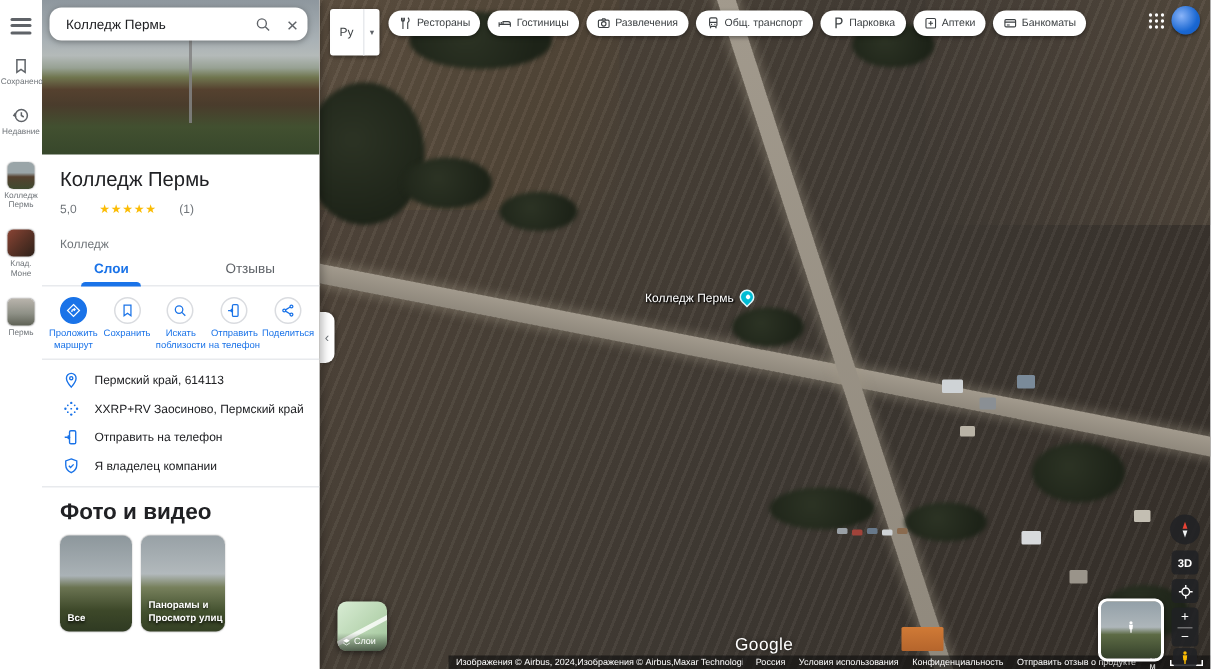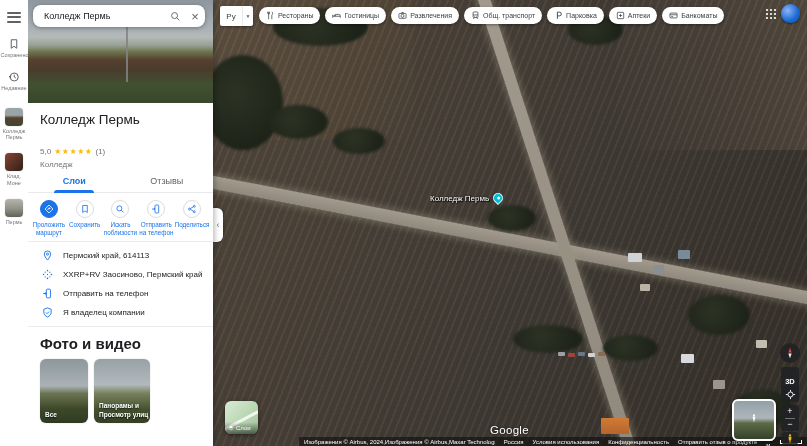--- a/index.html
+++ b/index.html
@@ -24,23 +24,23 @@
   .rt3 { background:linear-gradient(180deg,#b9b4ac 0%,#8f9187 55%,#5f6256 100%); }
 
   
   #panel { position:absolute; left:28px; top:0; width:185px; height:446px; background:#fff;
            z-index:50; box-shadow:2px 0 5px rgba(0,0,0,.25); overflow:hidden; }
   .photo-header { height:103px; position:relative; cursor:pointer;
     background:linear-gradient(180deg,#8e979e 0%,#a9b1b5 26%,#b4bab9 36%,#97a193 44%,#70764f 50%,#55412f 58%,#4a3c2c 68%,#425030 82%,#37472b 100%); }
   .photo-header .pole { position:absolute; left:53%; top:8%; width:2px; height:72%; background:rgba(130,130,130,.85); }
   .title-block { padding:9px 12px 0; }
   .place-title { margin:0; font-size:13.5px; font-weight:400; color:#202124; }
-  .rating-row { margin-top:20px; display:flex; align-items:center; gap:3px; font-size:8px; color:#70757a; }
+  .rating-row { margin-top:8px; display:flex; align-items:center; gap:15px; font-size:8px; color:#70757a; }
   .stars { color:#fbbc04; font-size:8px; letter-spacing:.5px; }
-  .category { margin-top:4px; font-size:8px; color:#70757a; }
+  .category { margin-top:14px; font-size:8px; color:#70757a; }
   .tabs { display:flex; margin-top:7px; border-bottom:1px solid #e8eaed; }
   .tab { flex:1; text-align:center; font-size:9px; padding-bottom:6px; color:#5f6368; cursor:pointer; position:relative; }
   .tab.active { color:#1a73e8; font-weight:bold; }
   .tab.active::after { content:""; position:absolute; left:50%; transform:translateX(-50%);
     bottom:-1px; width:40px; height:3px; background:#1a73e8; border-radius:3px 3px 0 0; }
   .actions { display:flex; padding:7px 3px 5px; }
   .action { flex:1; display:flex; flex-direction:column; align-items:center; gap:3px; cursor:pointer; }
   .action .circ { width:18px; height:18px; border-radius:50%; border:1px solid #dadce0; background:#fff;
     display:flex; align-items:center; justify-content:center; }
   .action.primary .circ { background:#1a73e8; border-color:#1a73e8; }
@@ -84,21 +84,21 @@
   .veh { position:absolute; width:7px; height:4px; border-radius:1px; }
 
   .poi { position:absolute; left:217px; top:193px; display:flex; align-items:center; gap:4px; z-index:20; cursor:pointer; }
   .poi-text { color:#fff; font-size:8px; text-shadow:0 0 2px #000, 1px 1px 1px #000; }
   .pin { width:10px; height:10px; background:#00bcd4; border:1px solid #e0f7fa;
     border-radius:50% 50% 50% 0; transform:rotate(-45deg); position:relative; }
   .pin::after { content:""; position:absolute; left:2.5px; top:2.5px; width:3px; height:3px; border-radius:50%; background:#fff; }
 
   
   #chipsbar { position:absolute; left:7px; top:6px; display:flex; align-items:flex-start; gap:6px; z-index:30; }
-  .lang-btn { display:flex; background:#fff; border-radius:2px; box-shadow:0 1px 3px rgba(0,0,0,.4); height:20px; cursor:pointer; }
+  .lang-btn { display:flex; background:#fff; border-radius:2px; box-shadow:0 1px 3px rgba(0,0,0,.4); height:31px; cursor:pointer; }
   .lang-main { width:22px; display:flex; align-items:center; justify-content:center; font-size:8px; color:#3c4043; }
   .lang-caret { width:11px; display:flex; align-items:center; justify-content:center;
     border-left:1px solid #e8eaed; font-size:5px; color:#5f6368; }
   .chips { display:flex; gap:5px; margin-top:1px; }
   .chip { height:17px; background:#fff; border-radius:9px; box-shadow:0 1px 3px rgba(0,0,0,.4);
     display:flex; align-items:center; gap:3px; padding:0 7px; font-size:7px; color:#3c4043;
     white-space:nowrap; cursor:pointer; }
 
   
   .apps-grid { position:absolute; right:30px; top:8px; cursor:pointer; z-index:30; }
@@ -119,21 +119,21 @@
     background:rgba(255,255,255,.8); transform:rotate(-28deg); }
   .layers-cap { position:absolute; left:0; right:0; bottom:0; height:12px;
     background:linear-gradient(180deg, rgba(0,0,0,0), rgba(0,0,0,.55)); display:flex; align-items:center;
     gap:2px; padding:0 3px; }
   .layers-cap .ltxt { color:#fff; font-size:6px; }
 
   
   .ctrl { position:absolute; background:rgba(32,33,36,.85); color:#fff; display:flex;
     align-items:center; justify-content:center; cursor:pointer; z-index:30; }
   .compass { right:7px; top:343px; width:20px; height:20px; border-radius:50%; }
-  .btn-3d { right:8px; top:367px; width:18px; height:28px; border-radius:3px; font-size:7.5px; font-weight:bold; }
+  .btn-3d { right:8px; top:367px; width:18px; height:16px; border-radius:3px; font-size:7.5px; font-weight:bold; }
   .btn-locate { right:8px; top:386px; width:18px; height:16px; border-radius:3px; }
   .zoom-pill { right:8px; top:405px; width:18px; height:26px; border-radius:3px; flex-direction:column; padding:0; z-index:30; }
   .zoom-pill .zbtn { flex:1; width:100%; display:flex; align-items:center; justify-content:center;
     font-size:9px; line-height:1; cursor:pointer; }
   .zoom-pill .zdiv { width:10px; height:1px; background:rgba(255,255,255,.35); }
   .pegman-box { right:9px; top:432px; width:16px; height:13px; border-radius:3px; }
 
   
   .minimap { position:absolute; right:31px; bottom:5px; width:44px; height:42px; border-radius:6px;
     border:2px solid #fff; box-shadow:0 1px 4px rgba(0,0,0,.5); overflow:hidden; cursor:pointer; z-index:29;

